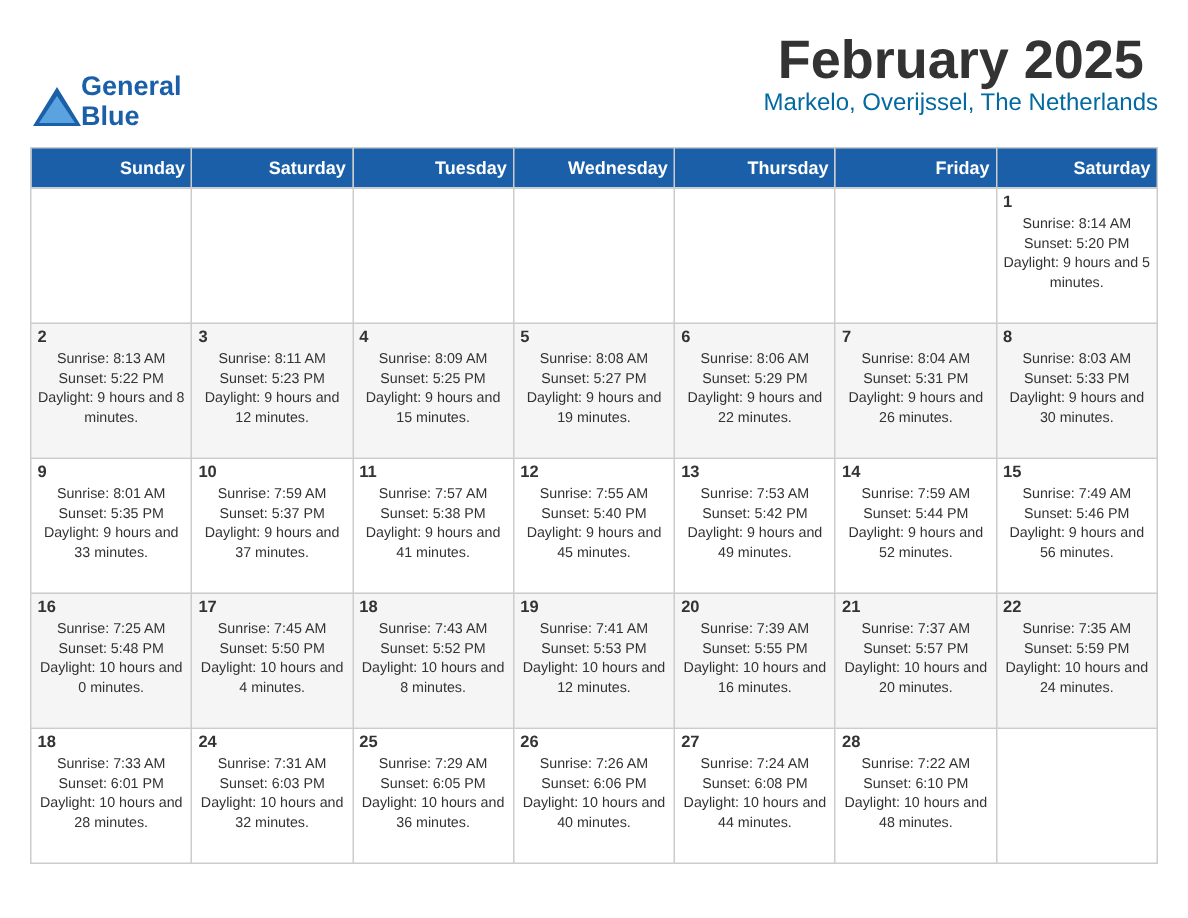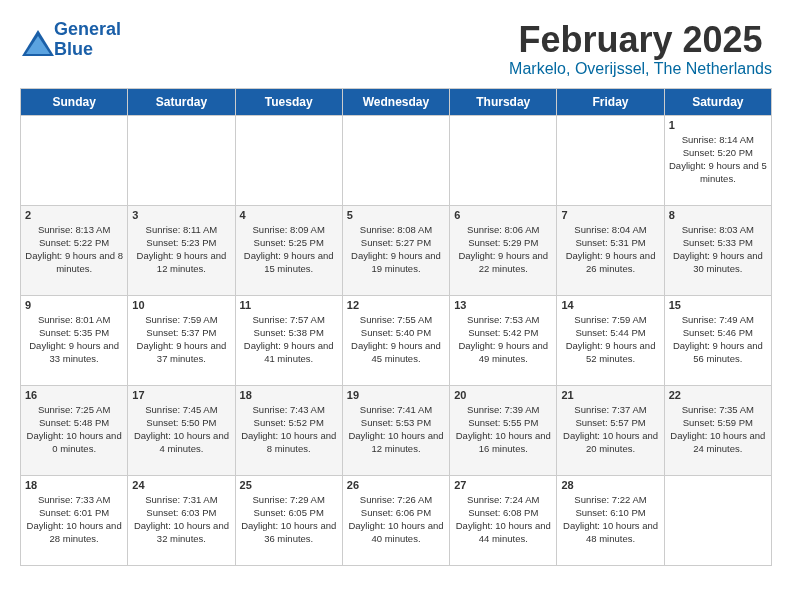--- a/index.html
+++ b/index.html
@@ -13,20 +13,21 @@
     .header {
       display: flex;
       align-items: flex-start;
       justify-content: space-between;
       margin-bottom: 10px;
     }
     .logo {
       display: flex;
       align-items: center;
       gap: 4px;
+      margin-top: 28px;
     }
     .logo-text {
       font-size: 18px;
       font-weight: bold;
       color: #333;
       line-height: 1.1;
     }
     .logo-text span {
       color: #1a5fa8;
     }
@@ -52,21 +53,21 @@
       width: 100%;
       border-collapse: collapse;
       table-layout: fixed;
     }
     thead th {
       background-color: #1a5fa8;
       color: #fff;
       font-size: 12px;
       font-weight: bold;
       padding: 6px 4px;
-      text-align: center;
+      text-align: right;
       border: 1px solid #ccc;
     }
     tbody td {
       vertical-align: top;
       border: 1px solid #ccc;
       padding: 3px 4px;
       height: 90px;
       font-size: 10px;
       color: #333;
       background: #fff;

